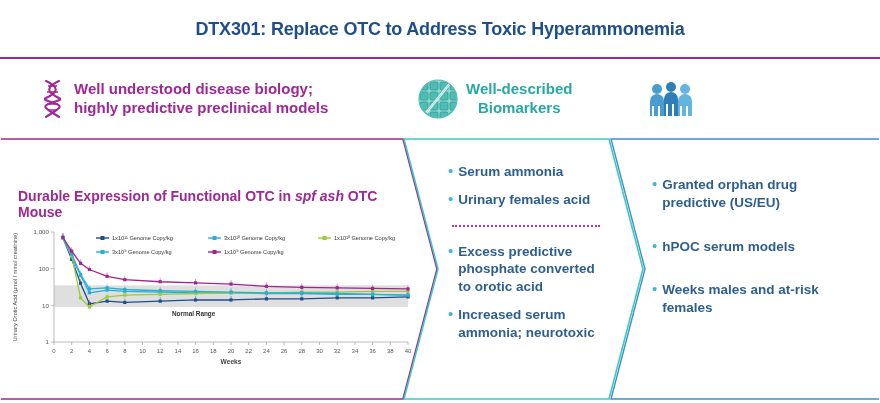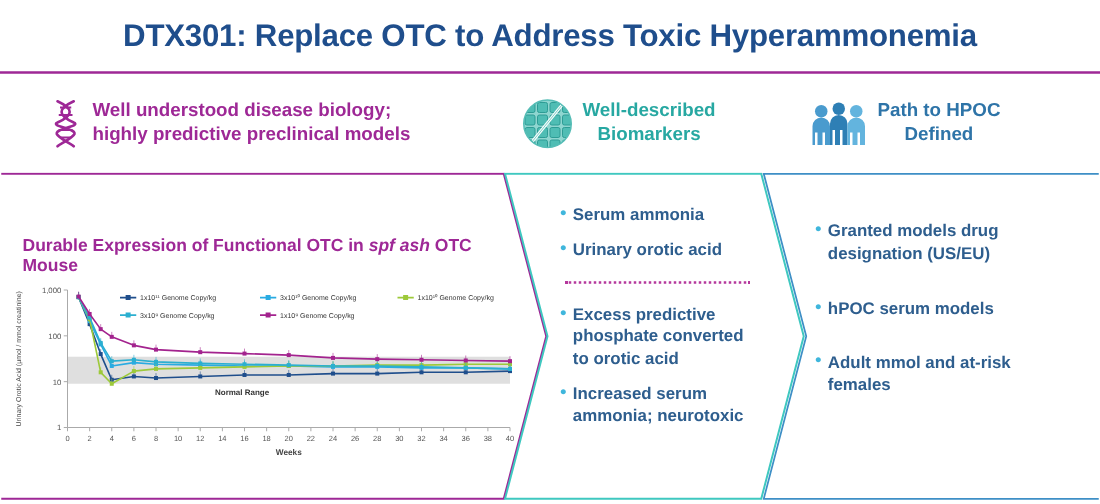--- a/index.html
+++ b/index.html
@@ -18,21 +18,21 @@
     background: #ffffff;
   }
 
   
   .title-bar {
     position: absolute;
     left: 0; top: 0; width: 880px; height: 58px;
     display: flex; align-items: center; justify-content: center;
   }
   .title-text {
-    font-size: 25px;
+    font-size: 18px;
     font-weight: bold;
     color: #1F4E8C;
     letter-spacing: -0.2px;
     white-space: nowrap;
   }
   .title-rule {
     position: absolute;
     left: 0; top: 57px; width: 880px; height: 2px;
     background: #9E2896;
   }
@@ -178,24 +178,20 @@
           </g>
           <g fill="#2E7FB5">
             <circle cx="23" cy="6" r="5"></circle>
             <path d="M16 35 V18 a7 7 0 0 1 14 0 V35 h-4 V23 h-2 v12 h-4 V23 h-2 v12 z"></path>
           </g>
           <g fill="#63B4DE">
             <circle cx="37" cy="8" r="5"></circle>
             <path d="M30 35 V20 a7 7 0 0 1 14 0 V35 h-4 V25 h-2 v10 h-4 V25 h-2 v10 z"></path>
           </g>
         </svg>
-      </span>
-      <span class="hdr-txt">
-        <span>Path to HPOC</span><br>
-        <span>Defined</span>
       </span>
     </div>
   </div>
 
   <div class="panels">
 
     <svg class="panel-svg" width="880" height="265">
 
       <path d="M1,1 L403,1 L437,131 L403,261 L1,261" fill="none" stroke="#9E2896" stroke-width="1.6" stroke-linejoin="miter"></path>
 
@@ -431,47 +427,47 @@
     </div>
 
     <div class="bullets bullets-mid">
       <div id="mid-top">
           <div class="bullet">
             <span class="bdot">•</span>
             <span class="btxt">Serum ammonia</span>
           </div>
           <div class="bullet">
             <span class="bdot">•</span>
-            <span class="btxt">Urinary orotic acid</span>
+            <span class="btxt">Urinary females acid</span>
           </div>
         </div>
       <div class="dotted-div"></div>
       <div id="mid-bottom">
           <div class="bullet">
             <span class="bdot">•</span>
             <span class="btxt">Excess predictive phosphate converted to orotic acid</span>
           </div>
           <div class="bullet">
             <span class="bdot">•</span>
             <span class="btxt">Increased serum ammonia; neurotoxic</span>
           </div>
         </div>
     </div>
 
     <div class="bullets bullets-right">
       <div id="right-list">
           <div class="bullet">
             <span class="bdot">•</span>
-            <span class="btxt">Granted models drug designation (US/EU)</span>
+            <span class="btxt">Granted orphan drug predictive (US/EU)</span>
           </div>
           <div class="bullet">
             <span class="bdot">•</span>
             <span class="btxt">hPOC serum models</span>
           </div>
           <div class="bullet">
             <span class="bdot">•</span>
-            <span class="btxt">Adult mmol and at-risk females</span>
+            <span class="btxt">Weeks males and at-risk females</span>
           </div>
         </div>
     </div>
 
   </div>
 </div>
 
 </body></html>

